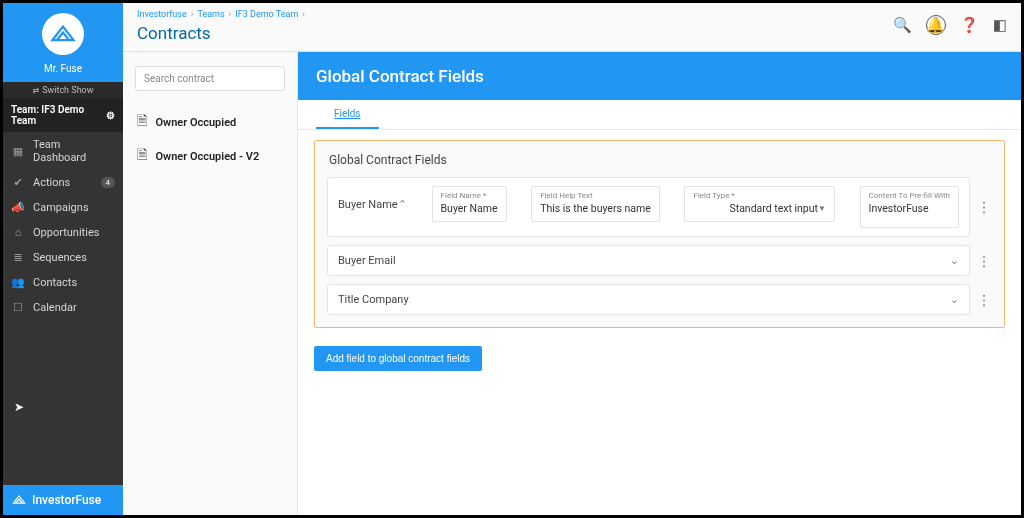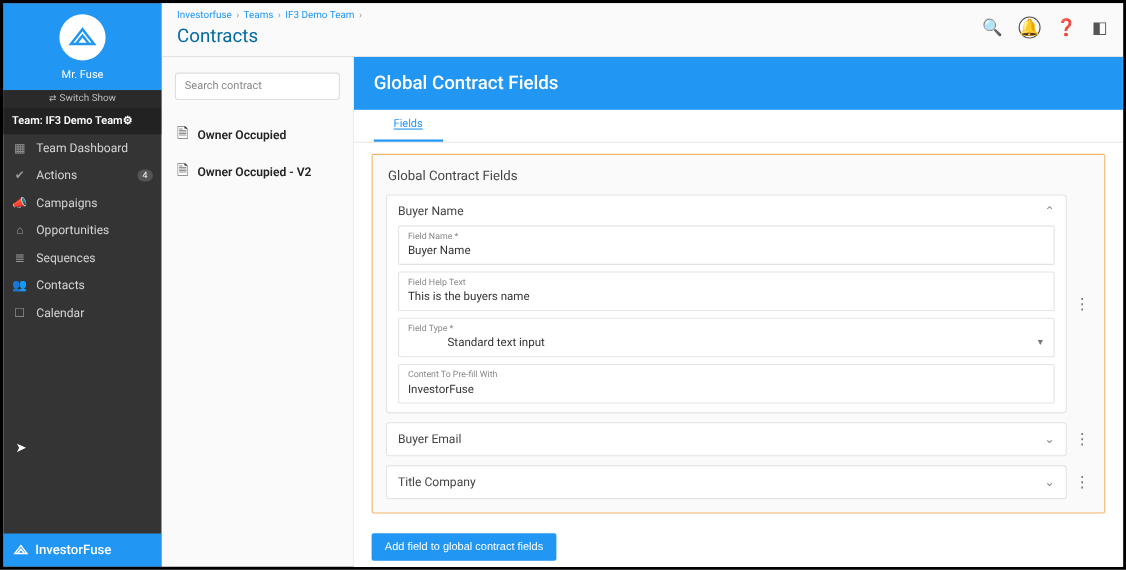--- a/index.html
+++ b/index.html
@@ -1,20 +1,20 @@
 <!DOCTYPE html>
 <html><head>
 <meta charset="utf-8">
 <style>
   * { box-sizing: border-box; margin: 0; padding: 0; }
   html, body { width: 1024px; height: 518px; font-family: -apple-system, "Segoe UI", Roboto, Arial, sans-serif; overflow: hidden; background: #000; }
   .frame { position: relative; width: 1024px; height: 518px; border: 3px solid #000; background: #f5f5f5; display: flex; }
 
   
-  .sidebar { width: 144px; background: #343434; color: #ccc; display: flex; flex-direction: column; font-size: 10px; }
+  .sidebar { width: 120px; background: #343434; color: #ccc; display: flex; flex-direction: column; font-size: 10px; }
   .sb-top { background: #2196f3; display: flex; flex-direction: column; align-items: center; padding: 10px 0 8px; }
   .logo-circle { width: 42px; height: 42px; border-radius: 50%; background: #fff; display: flex; align-items: center; justify-content: center; }
   .logo-circle svg { width: 30px; height: 30px; }
   .sb-user { margin-top: 8px; color: #fff; font-size: 10px; }
   .sb-switch { background: #2a2a2a; text-align: center; padding: 3px 0; font-size: 9px; color: #bbb; }
   .sb-switch::before { content: "⇄"; margin-right: 3px; font-size: 8px; }
   .sb-team { background: #222; color: #fff; font-weight: 600; padding: 6px 8px; display: flex; justify-content: flex-start; align-items: center; font-size: 10px; }
   .sb-nav { flex: 1; }
   .sb-item { display: flex; align-items: center; padding: 6px 8px; gap: 8px; cursor: pointer; }
   .sb-ico { width: 14px; text-align: center; font-size: 11px; color: #9a9a9a; }
@@ -55,21 +55,21 @@
 
   .panel-wrap { padding: 10px 16px 14px; }
   .panel { border: 1px solid #f0b66b; background: #fafafa; border-radius: 2px; padding: 10px 12px 12px; }
   .panel-title { font-size: 12px; color: #444; margin: 2px 0 10px 2px; }
 
   .field-row { display: flex; align-items: stretch; gap: 6px; margin-bottom: 8px; }
   .field-box { flex: 1; background: #fff; border: 1px solid #e4e4e4; border-radius: 3px; padding: 8px 10px; display: flex; align-items: center; justify-content: space-between; font-size: 11px; color: #444; cursor: pointer; }
   .field-box .chev { color: #888; font-size: 11px; }
   .field-menu { width: 16px; display: flex; align-items: center; justify-content: center; color: #777; cursor: pointer; font-size: 14px; }
 
-  .field-box.expanded { flex-direction: column; align-items: stretch; cursor: default; }
+  .field-box.expanded { flex-direction: row; align-items: stretch; cursor: default; }
   .exp-head { display: flex; justify-content: space-between; align-items: center; margin-bottom: 6px; }
   .form-field { border: 1px solid #e3e3e3; border-radius: 2px; padding: 4px 8px 6px; margin-bottom: 6px; background: #fff; }
   .ff-label { font-size: 8px; color: #888; margin-bottom: 2px; }
   .ff-value { font-size: 10.5px; color: #333; }
   .ff-select { display: flex; justify-content: space-between; align-items: center; margin-left: 36px; }
   .ff-select .caret { color: #777; font-size: 8px; }
 
   .add-btn-wrap { padding: 4px 16px 12px; }
   .add-btn { background: #2196f3; color: #fff; border: none; border-radius: 2px; padding: 7px 12px; font-size: 10px; cursor: pointer; }
 

